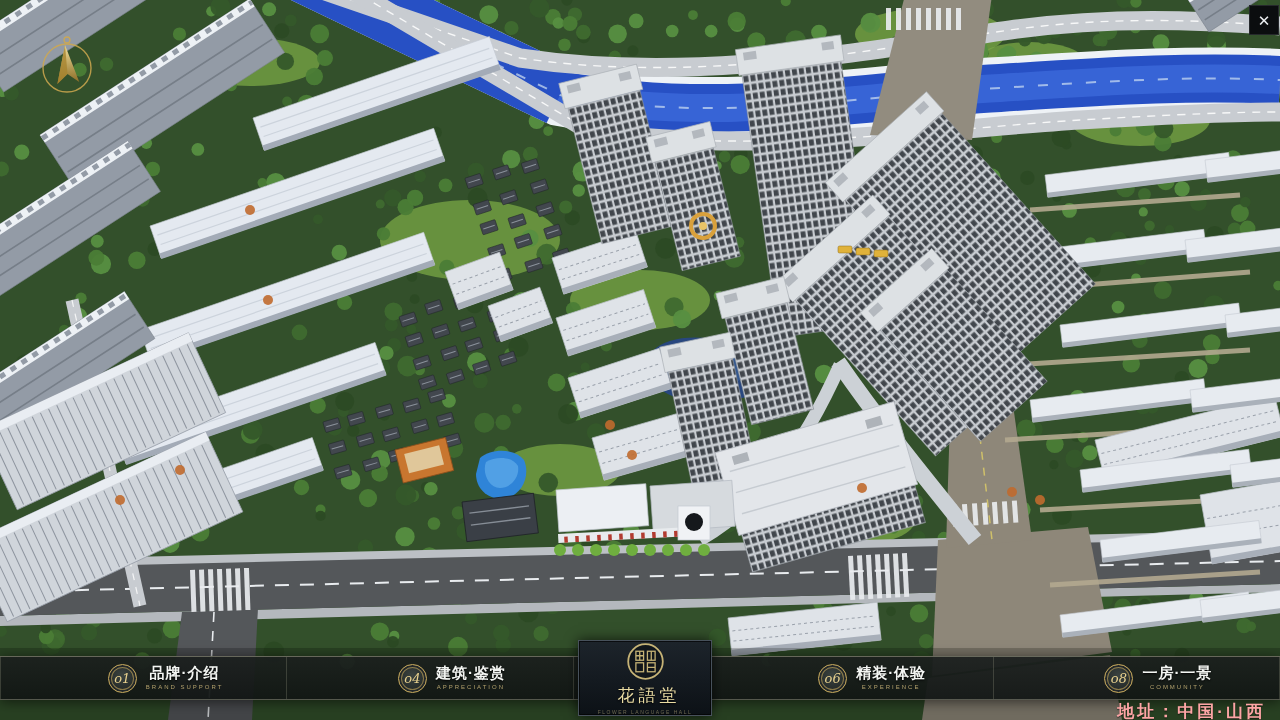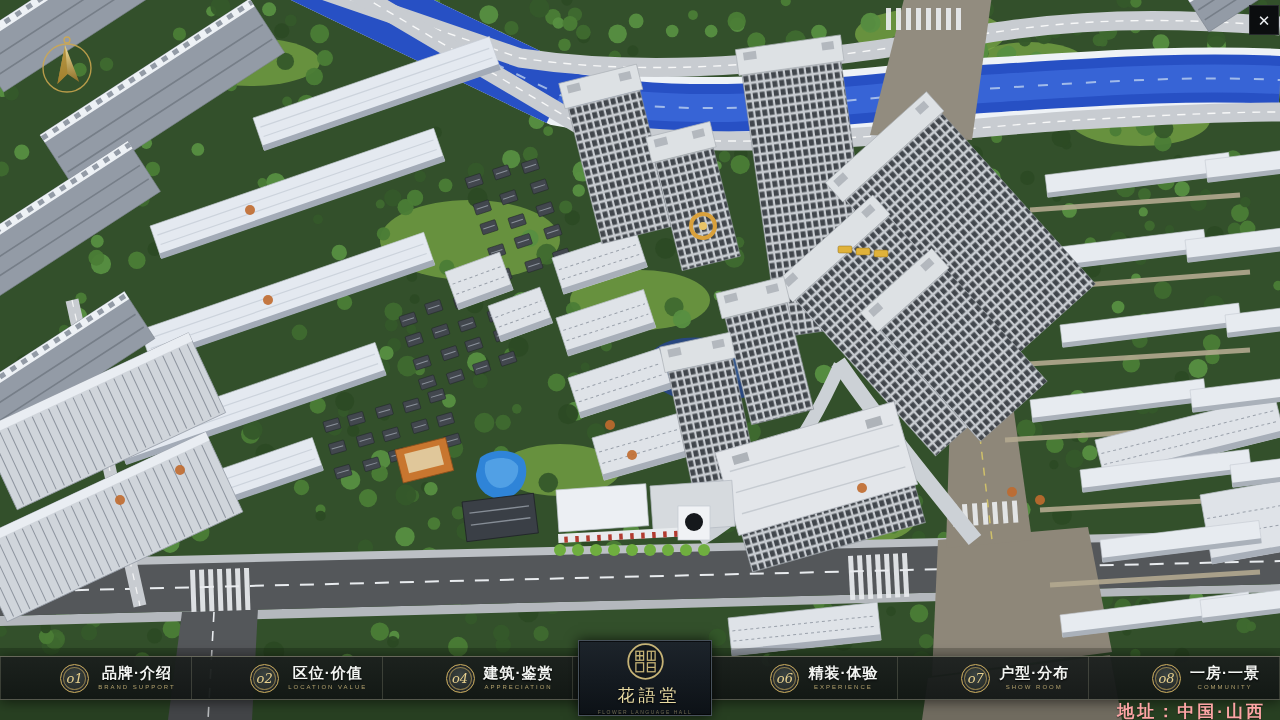--- a/index.html
+++ b/index.html
@@ -1069,46 +1069,32 @@
 
   <div class="navbar">
     <div class="nav-item">
       <span class="badge">o1</span>
       <span class="labels">
           <span class="zh">品牌·介绍</span>
       <span class="en">BRAND SUPPORT</span>
         </span>
     </div>
     <div class="nav-item">
-      <span class="badge">o2</span>
-      <span class="labels">
-          <span class="zh">区位·价值</span>
-      <span class="en">LOCATION VALUE</span>
-        </span>
-    </div>
-    <div class="nav-item">
       <span class="badge">o4</span>
       <span class="labels">
           <span class="zh">建筑·鉴赏</span>
       <span class="en">APPRECIATION</span>
         </span>
     </div>
     <div class="logo-spacer"></div>
     <div class="nav-item">
       <span class="badge">o6</span>
       <span class="labels">
           <span class="zh">精装·体验</span>
       <span class="en">EXPERIENCE</span>
-        </span>
-    </div>
-    <div class="nav-item">
-      <span class="badge">o7</span>
-      <span class="labels">
-          <span class="zh">户型·分布</span>
-      <span class="en">SHOW ROOM</span>
         </span>
     </div>
     <div class="nav-item">
       <span class="badge">o8</span>
       <span class="labels">
           <span class="zh">一房·一景</span>
       <span class="en">COMMUNITY</span>
         </span>
     </div>
   </div>

